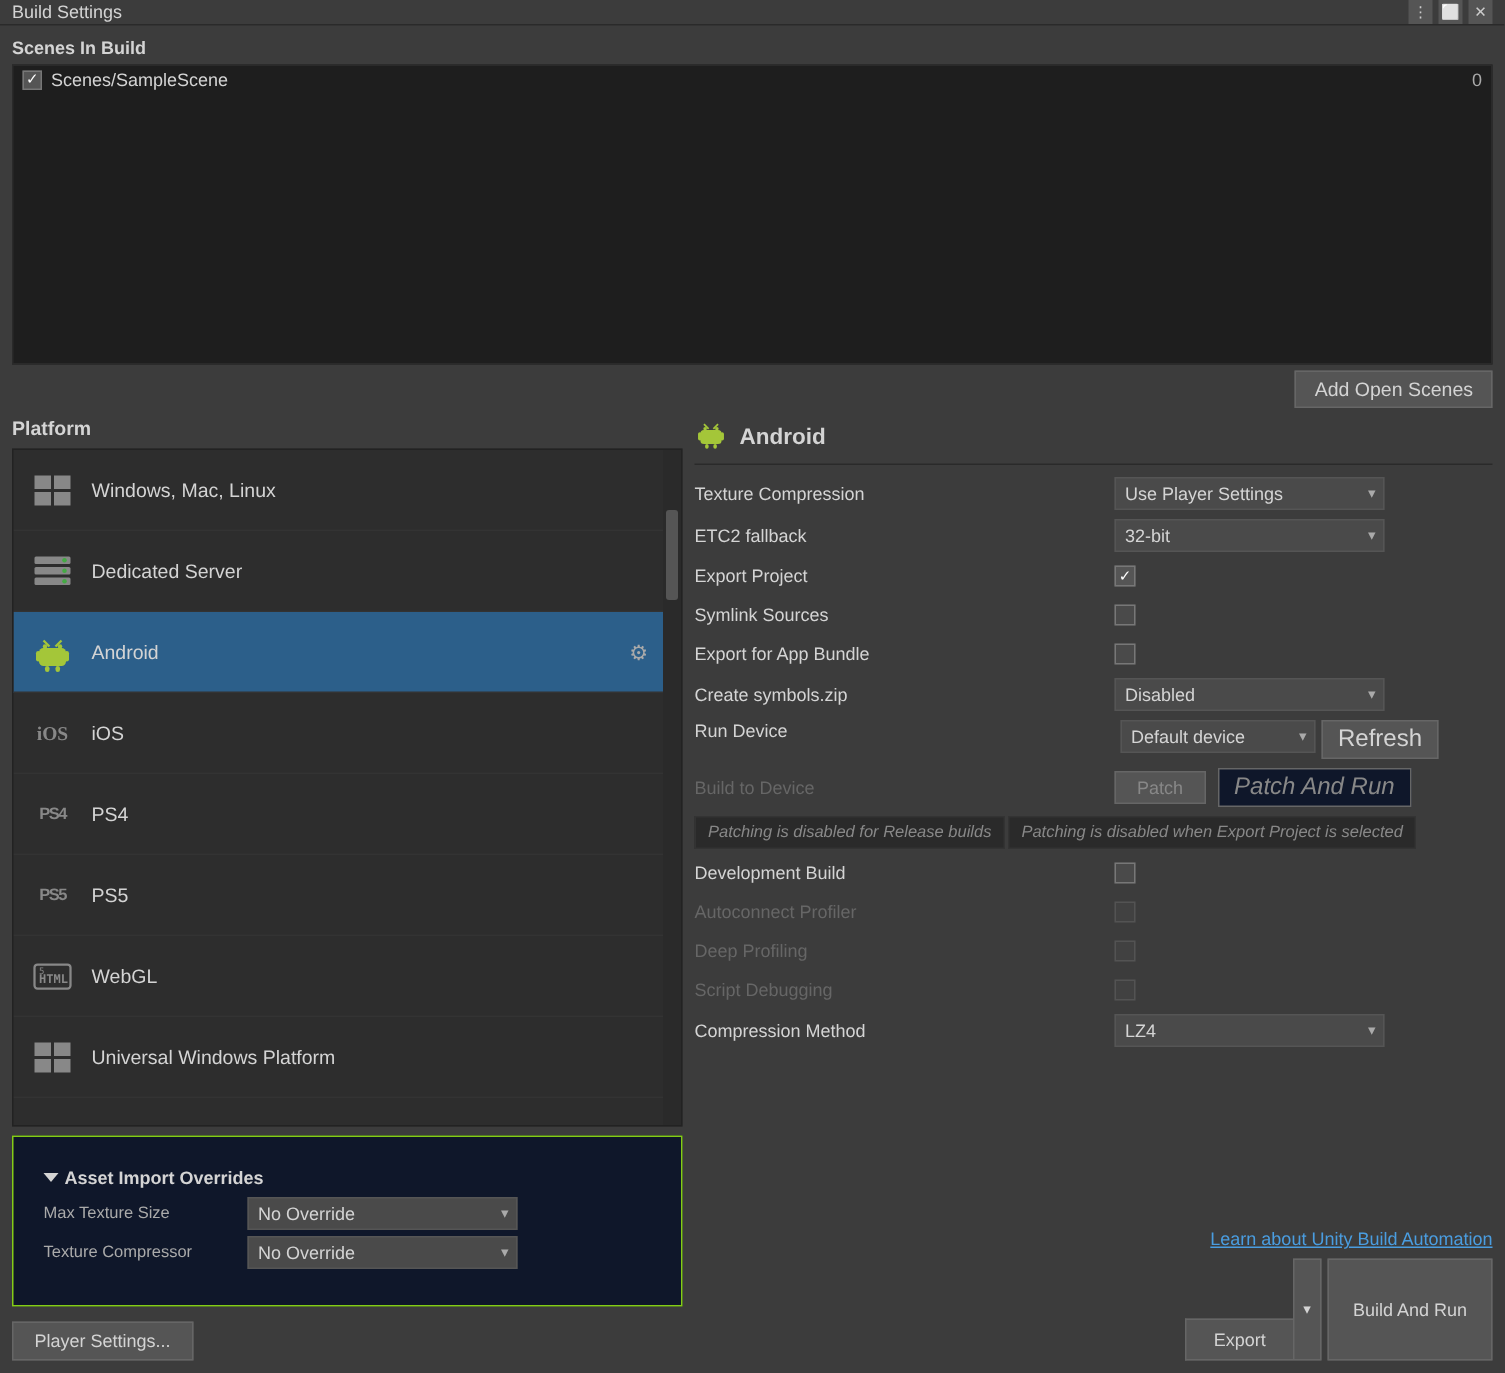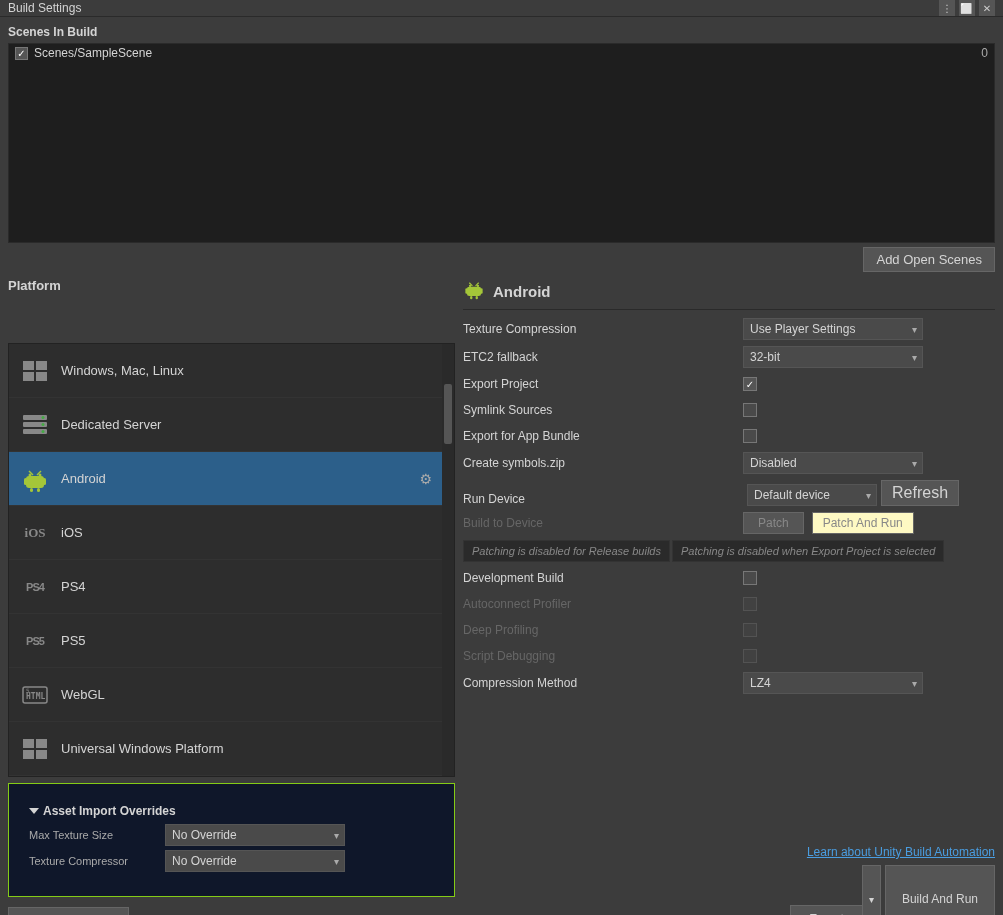--- a/index.html
+++ b/index.html
@@ -338,21 +338,21 @@
       background: #2a2a2a;
       border: 1px solid #333;
       padding: 4px 8px;
       font-size: 11px;
       color: #888;
       font-style: italic;
     }
 
     .run-device-row {
       display: flex;
-      align-items: flex-end;
+      align-items: flex-start;
       min-height: 24px;
       padding: 2px 0;
       gap: 4px;
     }
     .run-device-label {
       width: 280px;
       font-size: 12px;
       color: #d4d4d4;
       flex-shrink: 0;
     }
@@ -402,27 +402,28 @@
     }
     .btn-patch {
       background: #555;
       border: 1px solid #666;
       color: #888;
       padding: 3px 14px;
       cursor: pointer;
       font-size: 12px;
     }
     .btn-patch-and-run {
-      background: #fef9c3;
+      background: #0f172a;
       border: 1px solid #666;
       color: #888;
       padding: 3px 10px;
       cursor: pointer;
-      font-size: 12px;
+      font-size: 16px;
       margin-left: 4px;
+      font-style: italic;
     }
 
     .info-bars {
       display: flex;
       flex-direction: row;
       gap: 2px;
       margin: 2px 0;
     }
 
     .android-footer {
@@ -509,21 +510,21 @@
       <div class="scenes-footer">
         <button class="btn-add-open-scenes">Add Open Scenes</button>
       </div>
     </div>
 
     <div class="bottom-section">
 
       <div class="platform-panel">
         <div class="platform-label">Platform</div>
 
-        <div style="display:flex; flex:1; border:1px solid #222; background:#2d2d2d;margin-top:44px;">
+        <div style="display:flex; flex:1; border:1px solid #222; background:#2d2d2d;">
           <div style="flex:1; overflow:hidden;">
 
             <div class="platform-item">
               <div class="platform-item-icon">
                 <svg width="28" height="28" viewBox="0 0 28 28">
                   <rect x="2" y="4" width="11" height="9" fill="#888"></rect>
                   <rect x="15" y="4" width="11" height="9" fill="#888"></rect>
                   <rect x="2" y="15" width="11" height="9" fill="#888"></rect>
                   <rect x="15" y="15" width="11" height="9" fill="#888"></rect>
                 </svg>

